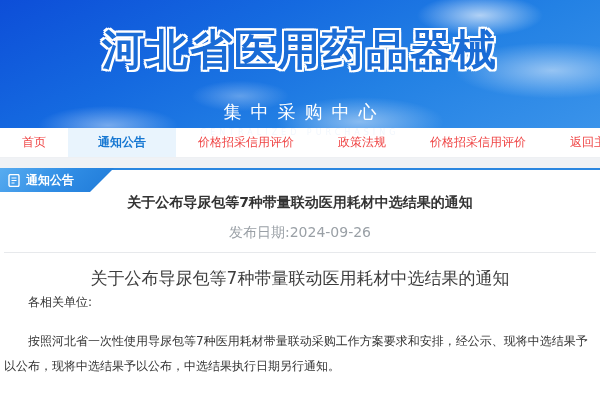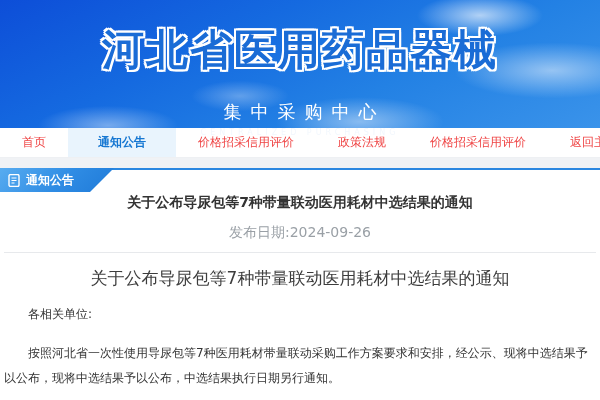--- a/index.html
+++ b/index.html
@@ -126,21 +126,20 @@
     margin-top: 10px;
   }
   .article-heading {
     text-align: center;
     font-size: 17px;
     color: #3d3d3d;
     font-weight: 500;
     margin-top: 14px;
   }
   .article-body {
-    margin-top: 12px;
     font-size: 12px;
     color: #333333;
     line-height: 25px;
   }
   .article-body p { text-indent: 2em; }
   .article-body .spaced { margin-top: 14px; }
 </style>
 </head>
 <body>
 

